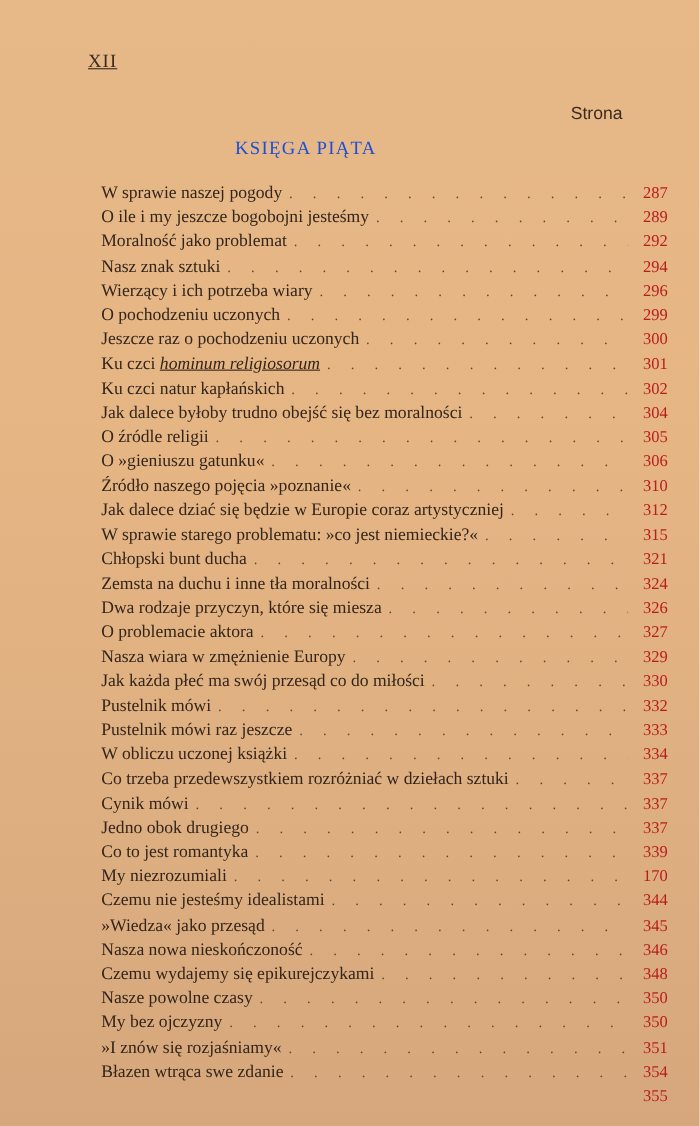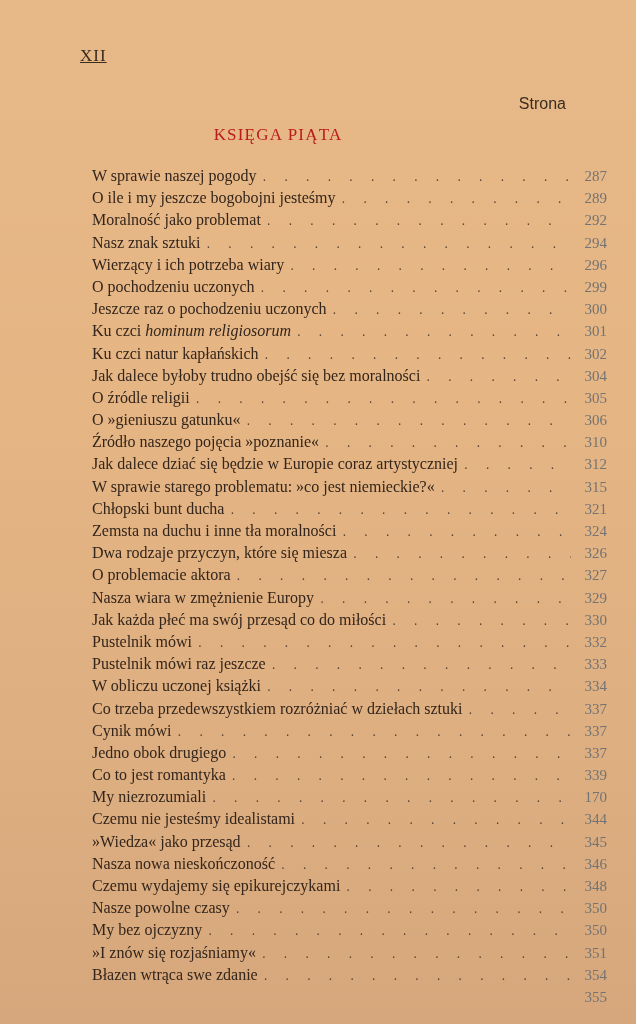--- a/index.html
+++ b/index.html
@@ -41,21 +41,21 @@
     }
     .section-title {
       position: absolute;
       left: 0;
       width: 536px;
       top: 125px;
       text-align: center;
       font-family: "Liberation Serif", serif;
       font-size: 17px;
       letter-spacing: 1.2px;
-      color: #b91c1c;
+      color: #1d4ed8;
       padding-left: 20px;
       box-sizing: border-box;
     }
     .toc {
       position: absolute;
       left: 80px;
       top: 153px;
       width: 515px;
       list-style: none;
       margin: 12px;
@@ -70,39 +70,40 @@
       white-space: nowrap;
     }
     .toc-title {
       flex: 0 0 auto;
       font-family: "Liberation Serif", serif;
       font-size: 16px;
       color: #33251b;
     }
     .toc-title i {
       font-style: italic;
+      text-decoration: underline;
     }
     .toc-leader {
       flex: 1 1 auto;
       overflow: hidden;
       margin: 0 6px;
       color: #5a4534;
       font-size: 12px;
       letter-spacing: 7px;
       white-space: nowrap;
     }
     .toc-leader::before {
       content: ". . . . . . . . . . . . . . . . . . . . . . . . . . . . . . . . . . . . . . . . . . . . . . . . . . . . . . . . . . . . .";
     }
     .toc-page {
       flex: 0 0 30px;
       text-align: right;
       font-family: "Liberation Serif", serif;
       font-size: 15px;
-      color: #737373;
+      color: #b91c1c;
     }
   </style>
 </head>
 <body>
 
 <div class="page">
   <div class="page-number">XII</div>
   <div class="col-header">Strona</div>
   <div class="section-title">KSIĘGA PIĄTA</div>
 

